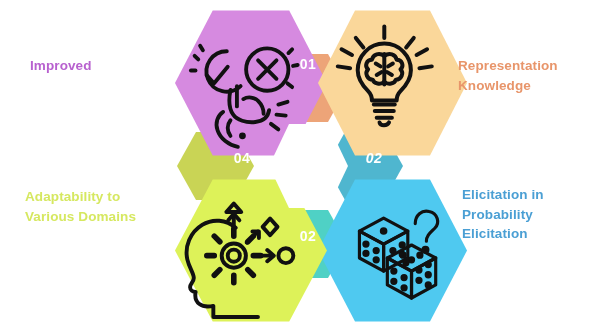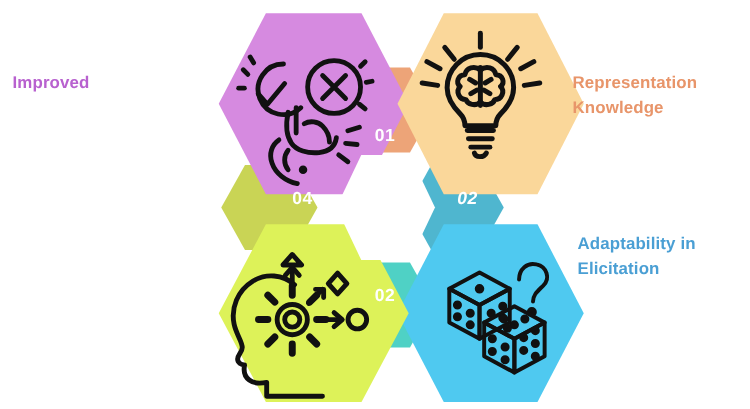--- a/index.html
+++ b/index.html
@@ -28,20 +28,21 @@
   }
   .label {
     position: absolute;
     font-weight: bold;
     font-size: 13.5px;
     line-height: 1.45;
     letter-spacing: 0.1px;
   }
   .label-left {
     text-align: left;
+    margin-left: 20px;
   }
   .label-right {
     text-align: left;
   }
   #label-improved-decision-making {
     left: 10px;
     top: 56px;
     width: 150px;
   }
   #label-modular-knowledge-representation {
@@ -61,21 +62,21 @@
   }
   .hex-number {
     position: absolute;
     color: #ffffff;
     font-weight: bold;
     font-size: 14px;
     letter-spacing: 0.4px;
     text-align: center;
     width: 40px;
   }
-  #number-01 { left: 288px; top: 56px; margin-top: 44px; }
+  #number-01 { left: 288px; top: 56px; }
   #number-02 { left: 354px; top: 150px; font-style: italic; }
   #number-03 { left: 288px; top: 228px; }
   #number-04 { left: 222px; top: 150px; }
 </style>
 </head>
 <body>
 
 <div id="infographic">
 
   <svg id="hex-svg" viewBox="0 0 600 327" xmlns="http://www.w3.org/2000/svg">
@@ -225,19 +226,24 @@
 
   <div class="label label-left" id="label-improved-decision-making" style="color:#b861cf;">
     <div>Improved</div>
   </div>
 
   <div class="label label-right" id="label-modular-knowledge-representation" style="color:#e8956a;">
     <div>Representation</div>
     <div>Knowledge</div>
   </div>
 
+  <div class="label label-left" id="label-adaptability-to-various-domains" style="color:#d6e860;">
+    <div>Adaptability to</div>
+    <div>Various Domains</div>
+  </div>
 
   <div class="label label-right" id="label-flexibility-in-probability-elicitation" style="color:#4a9fd4;">
-    <div>Adaptability in</div>
+    <div>Elicitation in</div>
+    <div>Probability</div>
     <div>Elicitation</div>
   </div>
 
 </div>
 
 </body></html>

